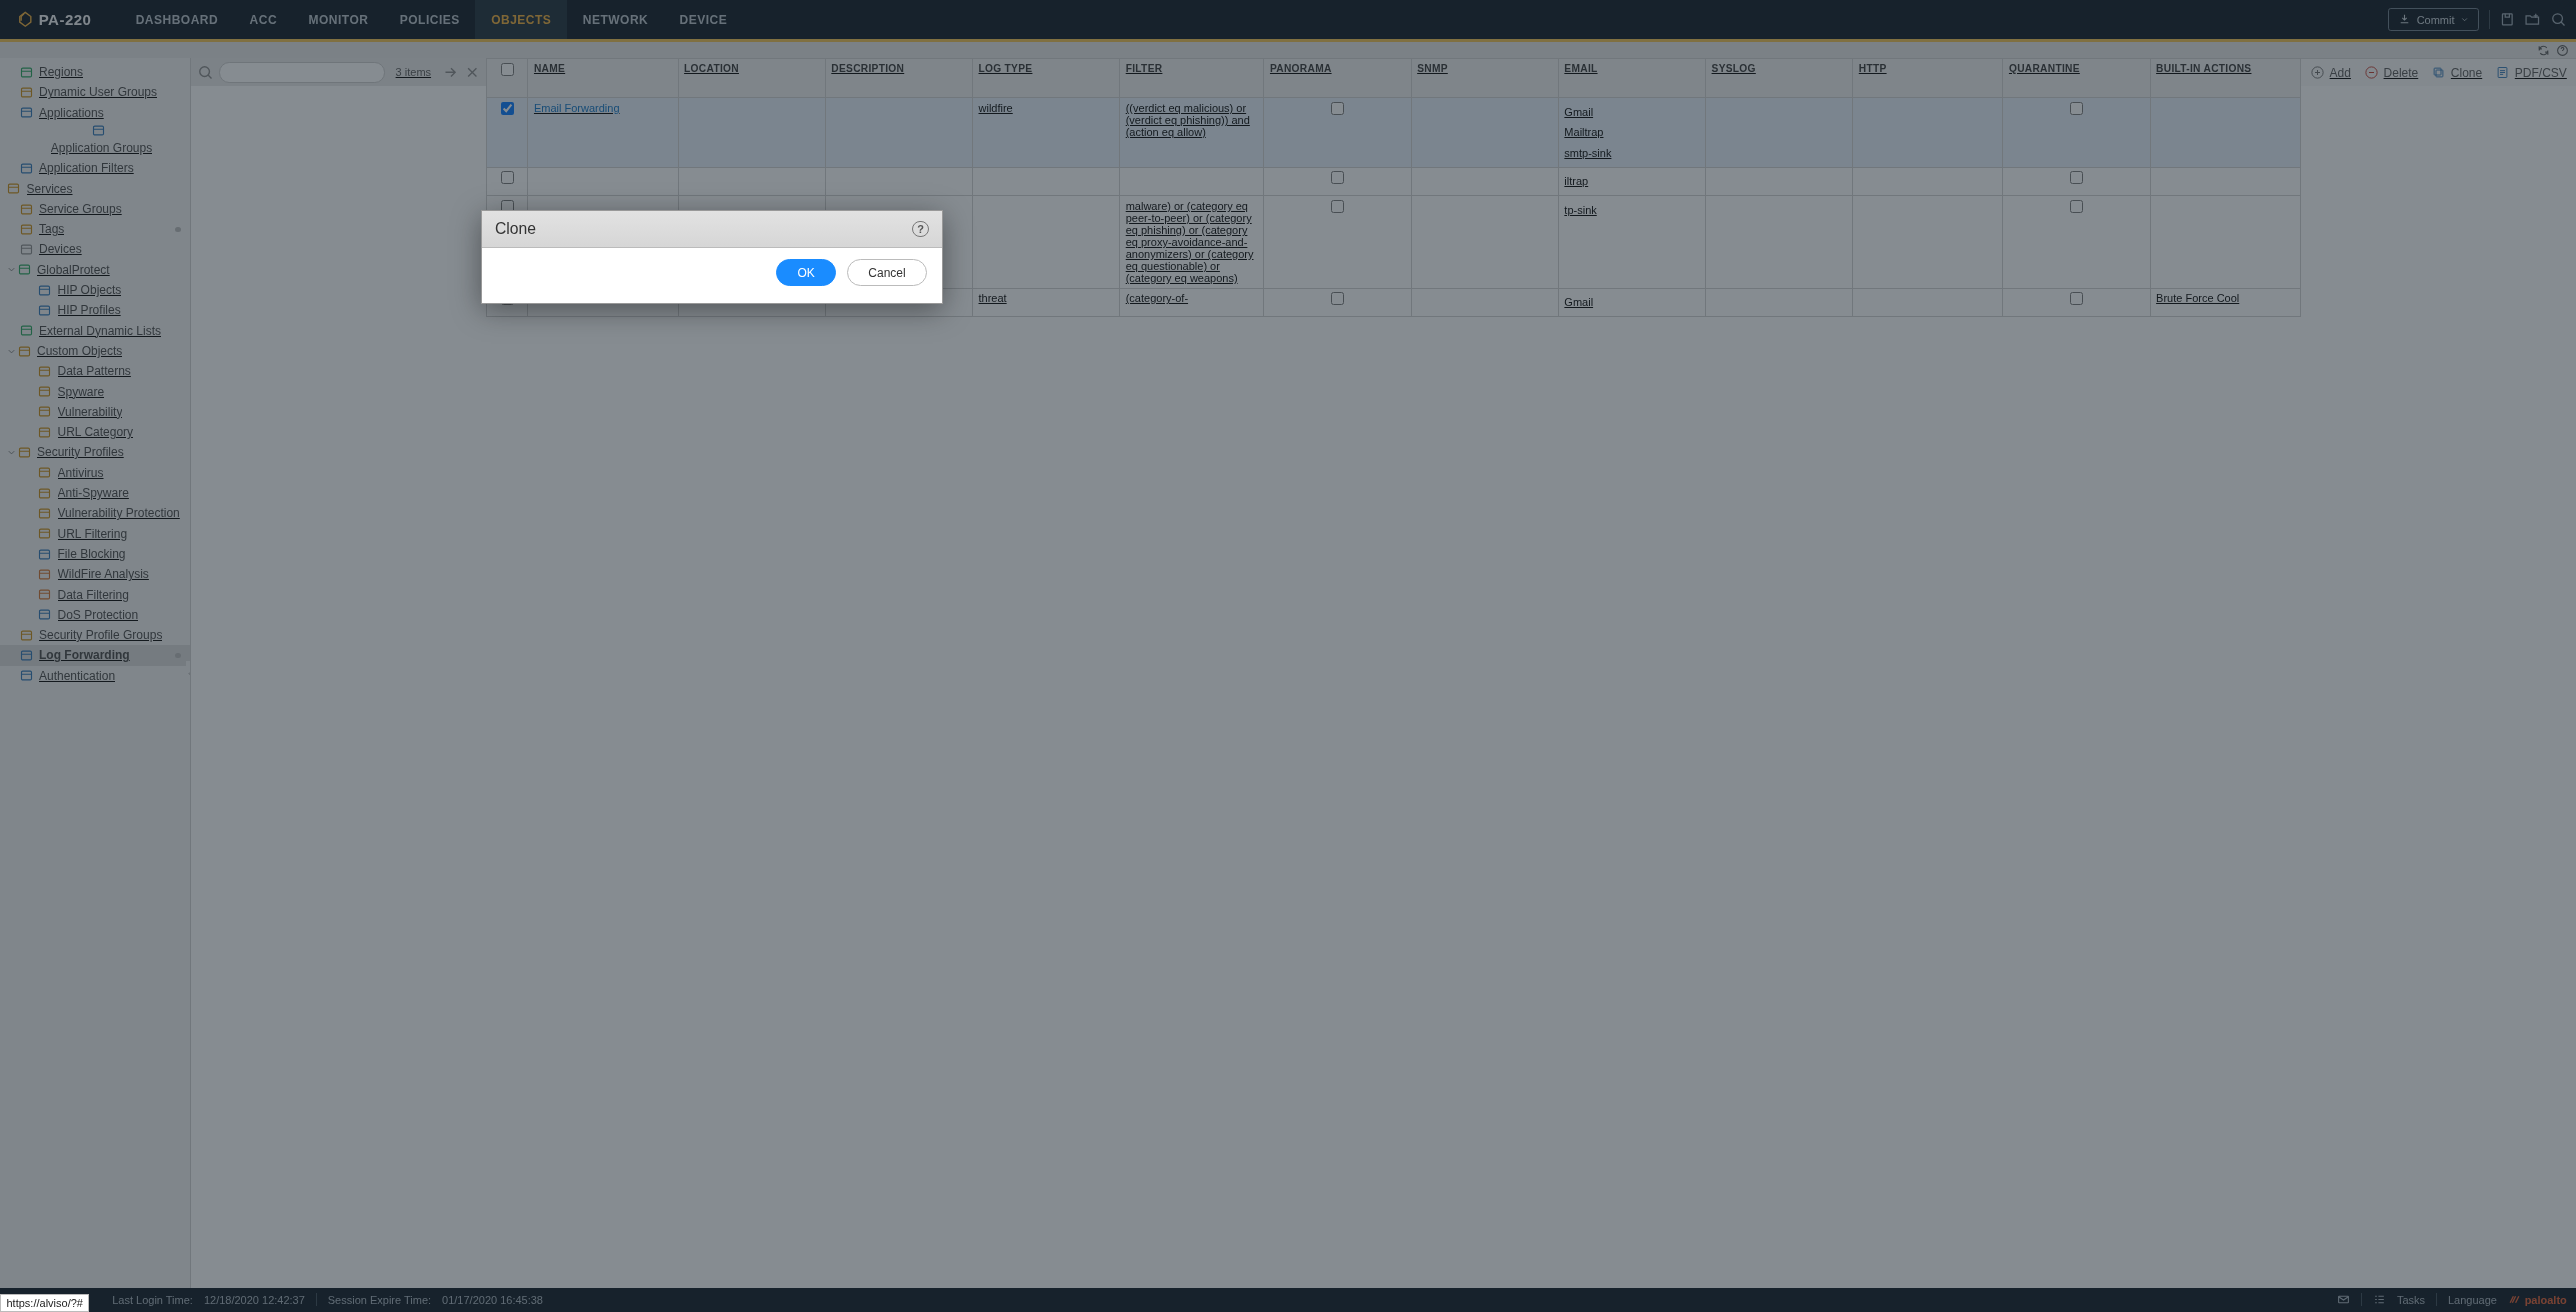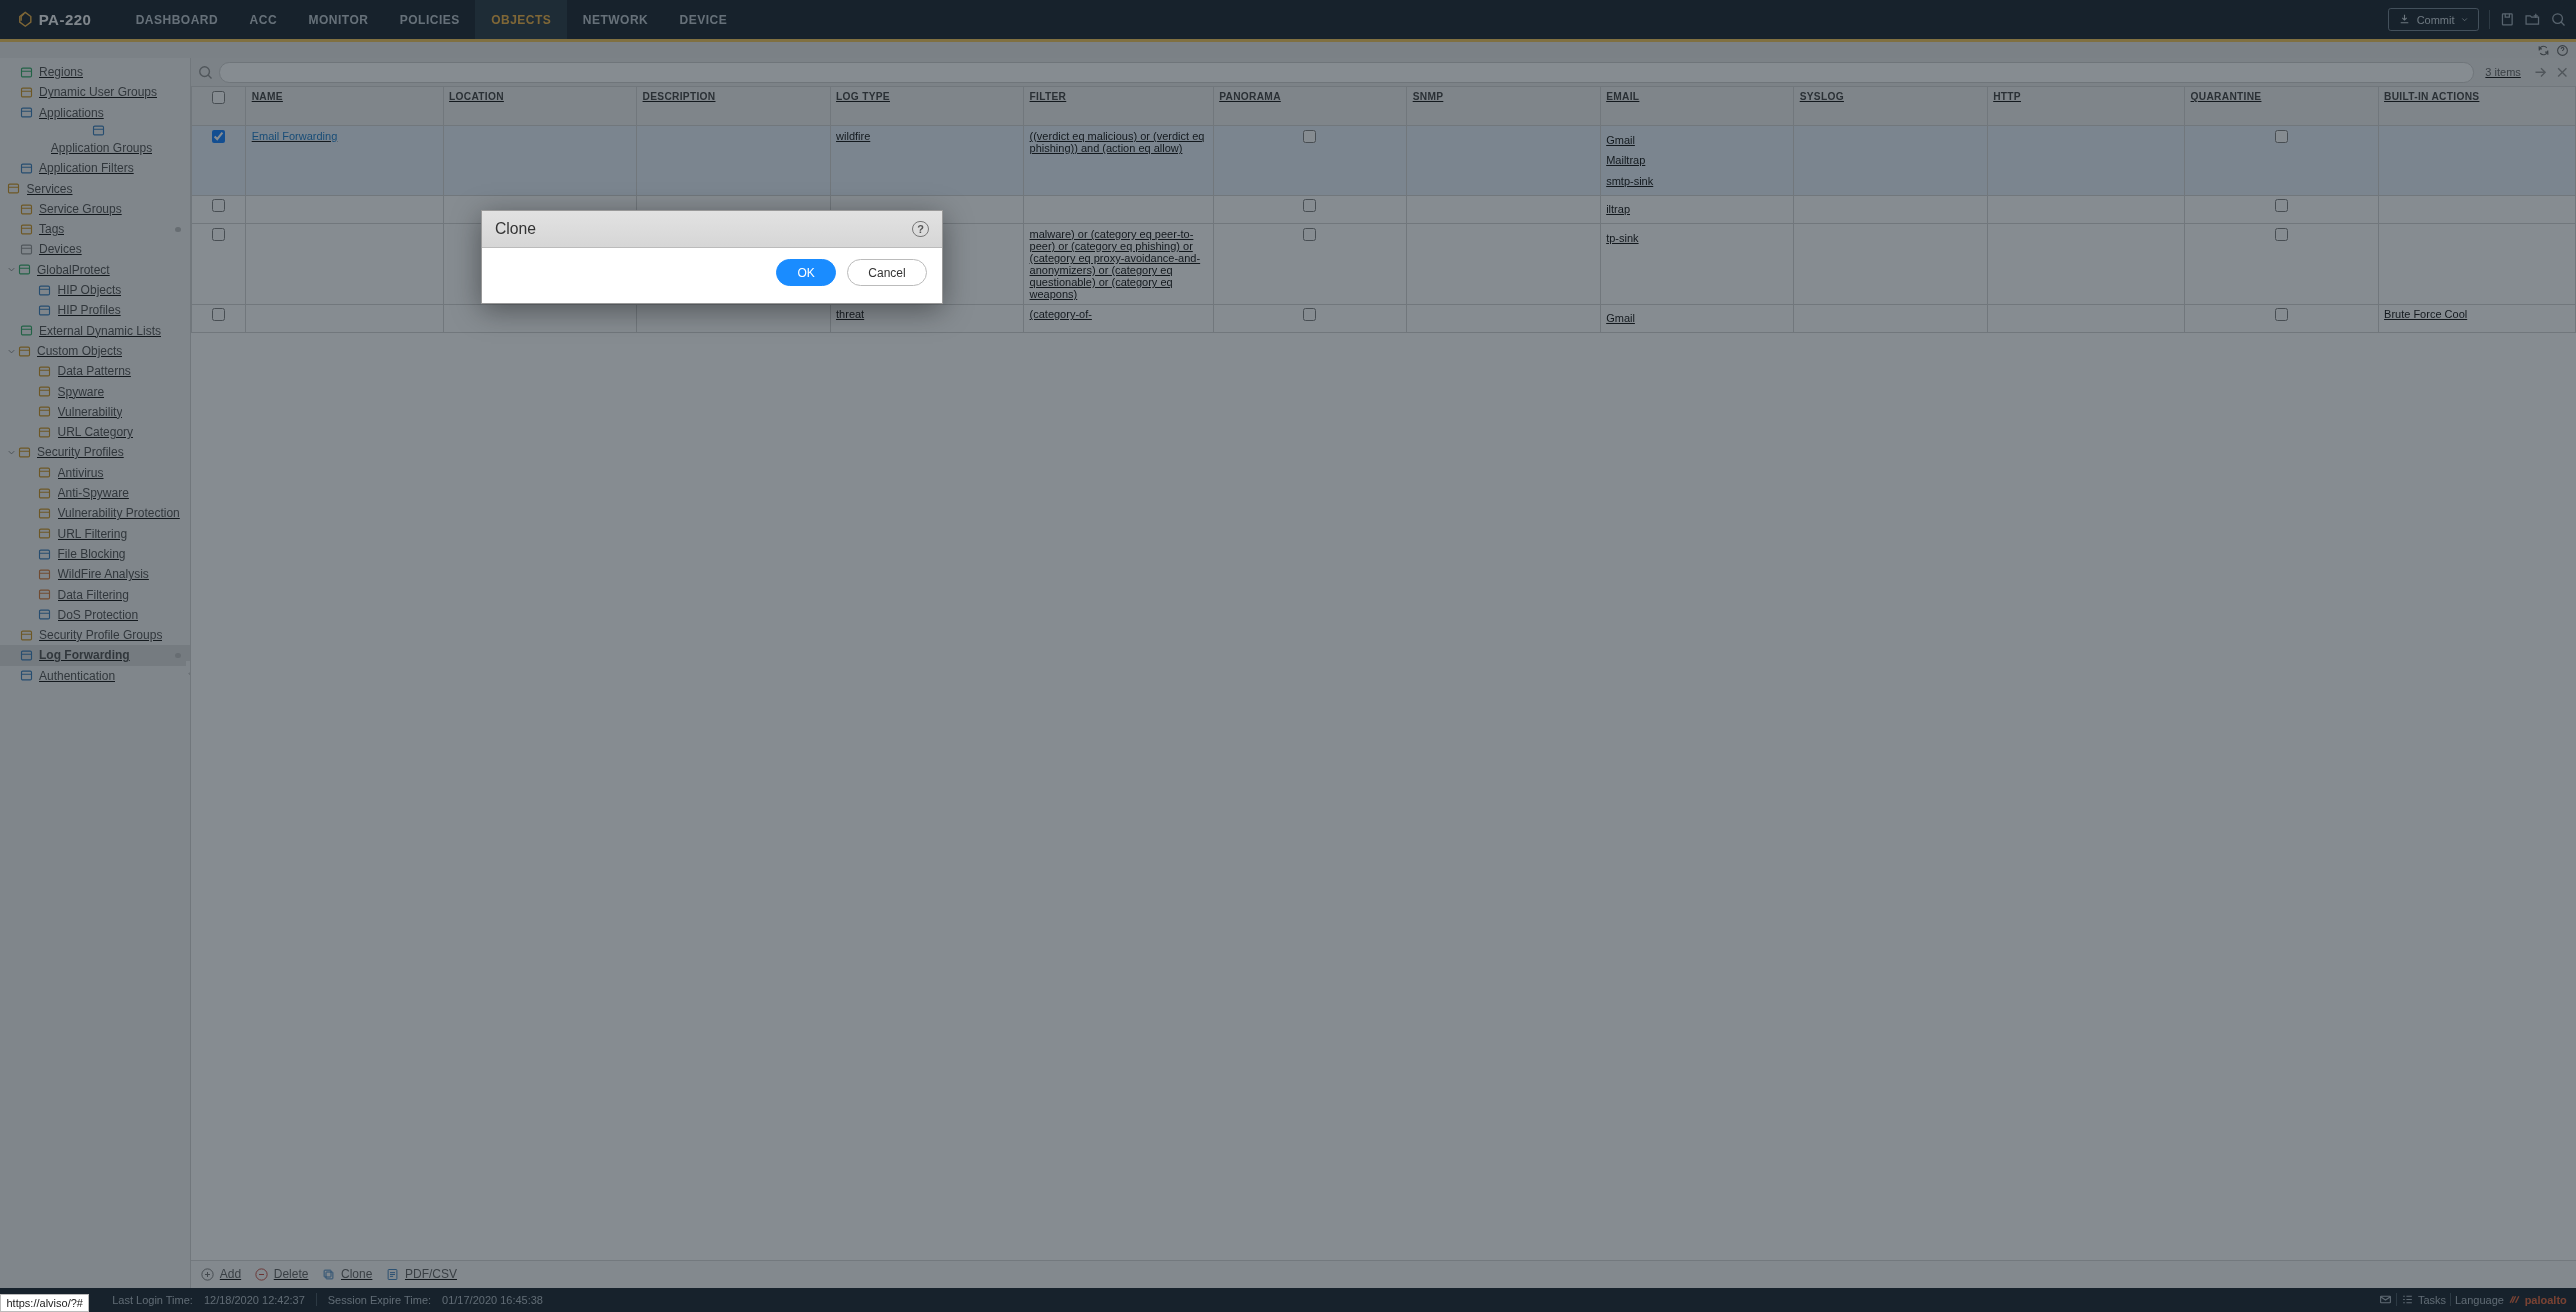--- a/index.html
+++ b/index.html
@@ -32,21 +32,21 @@
 .side-item { display: flex; align-items: center; font-size: 12px; line-height: 20.3px; color: #444; cursor: pointer; padding: 0 5.5px 0 5.5px; position: relative; }
 .side-item.selected { background: #d9d9d9; font-weight: 700; }
 .side-chevron { width: 11px; height: 11px; flex: 0 0 11px; }
 .side-icon { width: 15px; height: 15px; margin-right: 5.5px; flex: 0 0 15px; }
 .side-label { white-space: nowrap; overflow: hidden; text-overflow: ellipsis; }
 .side-dot { width: 5.5px; height: 5.5px; border-radius: 50%; background: #bbb; margin-left: auto; margin-right: 3.7px; }
 .side-handle { position: absolute; right: -3.7px; top: 50%; width: 7.4px; height: 24px; background: #f2f2f2; transform: translateY(-50%); z-index: 5; display: flex; align-items: center; justify-content: center; }
 .side-handle svg { stroke: #777; }
 
 
-.content { flex: 1; display: flex; flex-direction: column; min-width: 0; }
+.content { flex: 1; display: flex; flex-direction: row; min-width: 0; }
 .searchrow { height: 28px; display: flex; align-items: center; padding: 0 5.5px; gap: 5.5px; background: #e9e9e9; }
 .searchrow input { flex: 1; height: 20.3px; border-radius: 10.2px; border: 0.9px solid #ccc; padding: 0 11px; font-size: 11px; background: #fff; }
 .searchrow svg { width: 16.6px; height: 16.6px; stroke: #888; fill: none; stroke-width: 2; }
 .count { font-size: 11px; color: #555; padding: 0 5.5px; white-space: nowrap; }
 
 .tablewrap { flex: 1; overflow: auto; }
 table { border-collapse: collapse; width: 100%; table-layout: fixed; }
 th, td { border: 0.9px solid #d0d0d0; padding: 3.7px 5.5px; font-size: 11px; text-align: left; vertical-align: top; }
 th { background: #efefef; font-weight: 600; color: #333; text-transform: uppercase; font-size: 10.2px; letter-spacing: 0.3px; height: 39px; }
 tr.selected td { background: #e6f0fa; }
@@ -54,21 +54,21 @@
 .chk { width: 13px; height: 13px; }
 .cell-chk { text-align: center; }
 .email-stack span { display: block; line-height: 20.3px; }
 
 .bottom-toolbar { height: 28px; background: #f8f8f8; border-top: 0.9px solid #d6d6d6; display: flex; align-items: center; gap: 13px; padding: 0 9.2px; font-size: 12px; color: #555; }
 .bt-item { display: flex; align-items: center; gap: 4.6px; cursor: pointer; }
 .bt-item svg { width: 15px; height: 15px; }
 
 .statusbar { height: 24px; background: #0b1620; color: #aab5bf; display: flex; align-items: center; font-size: 11px; padding: 0 9.2px; gap: 11px; }
 .statusbar .sep { width: 0.9px; height: 13px; background: #3a4a55; }
-.statusbar .right { margin-left: auto; display: flex; align-items: center; gap: 4px; }
+.statusbar .right { margin-left: auto; display: flex; align-items: center; gap: 11px; }
 .statusbar svg { width: 13px; height: 13px; stroke: #aab5bf; fill: none; stroke-width: 2; }
 .statusbar .pan-logo { color: #e35c2f; display: flex; align-items: center; gap: 3.7px; font-weight: 600; }
 
 .urlhint { position: fixed; left: 0; bottom: 0; background: #fff; color: #222; font-size: 11px; padding: 1.8px 5.5px; border: 0.9px solid #bbb; z-index: 200; }
 
 
 .overlay-dim { position: fixed; inset: 0; background: rgba(35,45,55,.55); z-index: 40; }
 
 
 .modal { position: fixed; left: 481px; top: 210px; width: 462px; background: #fff; border: 0.9px solid #999; z-index: 50; box-shadow: 0 5.5px 28px rgba(0,0,0,.4); }

